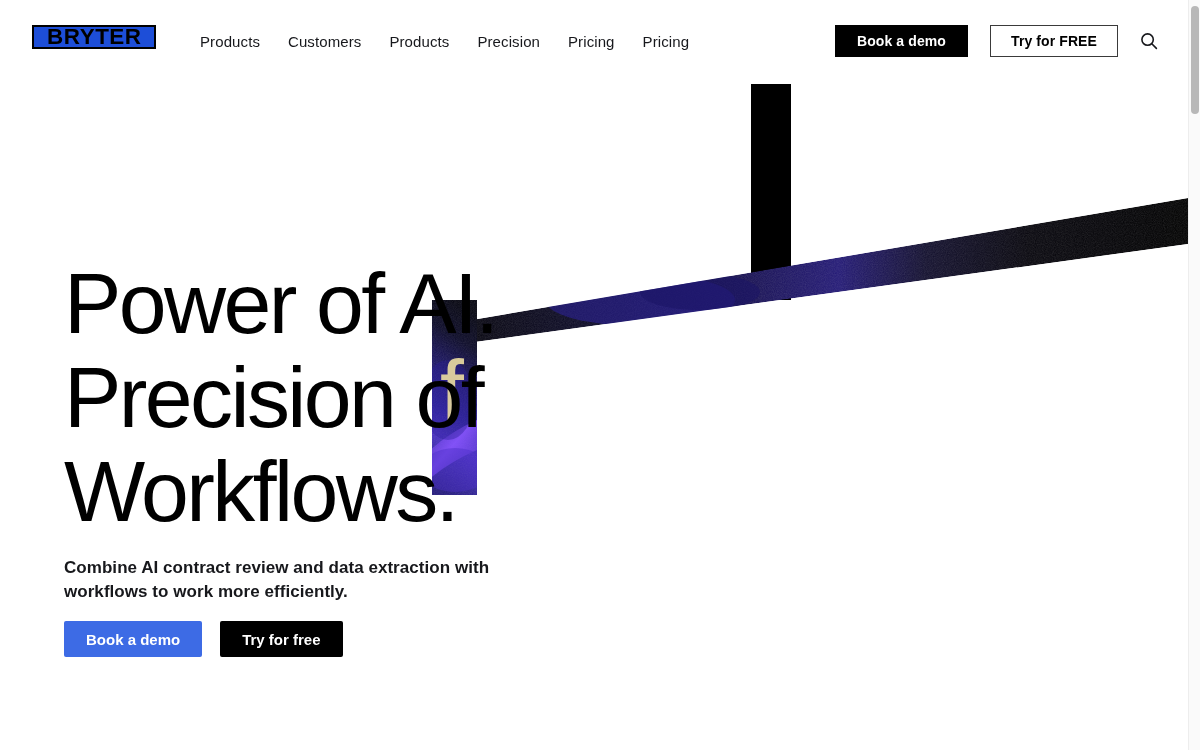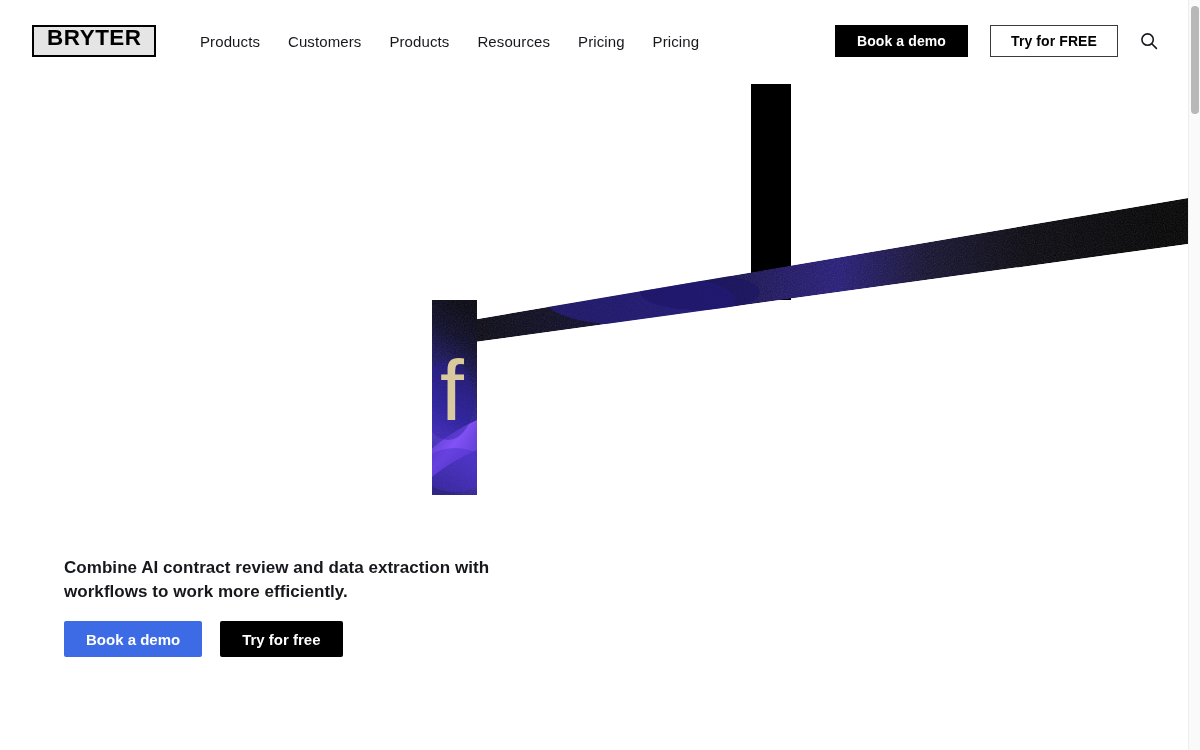--- a/index.html
+++ b/index.html
@@ -31,24 +31,24 @@
     position:absolute;
     left:0; top:0;
     width:1188px; height:84px;
     background:#ffffff;
     z-index:40;
   }
 
   #logo {
     position:absolute;
     left:32px; top:25px;
-    width:124px; height:32px;
+    width:124px; height:24px;
     border:2px solid #000000;
-    display:flex; justify-content:center;
-    background:#e5e5e5;
+    display:flex; align-items:center; justify-content:center;
+    background:#1d4ed8;
   }
   #logo-text {
     font-size:22px;
     font-weight:700;
     letter-spacing:0.5px;
     color:#000000;
     line-height:1;
     transform:scaleX(1.02);
     font-family:"Liberation Sans", sans-serif;
   }
@@ -277,37 +277,44 @@
     <div id="header">
 
       <div id="logo">
         <span id="logo-text">BRYTER</span>
       </div>
 
       <nav id="nav">
         <div class="nav-item">Products</div>
         <div class="nav-item">Customers</div>
         <div class="nav-item">Products</div>
-        <div class="nav-item">Resources</div>
+        <div class="nav-item">Precision</div>
         <div class="nav-item">Pricing</div>
         <div class="nav-item">Pricing</div>
       </nav>
 
       <div id="header-actions">
         <button id="btn-book-demo-header">Book a demo</button>
         <button id="btn-try-free-header">Try for FREE</button>
         <button id="search-btn">
           <svg width="18" height="18" viewBox="0 0 18 18">
             <circle cx="7.6" cy="7.6" r="5.7" fill="none" stroke="#17181c" stroke-width="1.6"></circle>
             <line x1="11.8" y1="11.8" x2="16.4" y2="16.4" stroke="#17181c" stroke-width="1.6" stroke-linecap="round"></line>
           </svg>
         </button>
       </div>
     </div>
 
+    <h1 id="hero-text">
+      <span id="hero-headline">
+        <span class="hl-line">Power of AI.</span>
+        <span class="hl-line">Precision of</span>
+        <span class="hl-line">Workflows.</span>
+      </span>
+    </h1>
 
     <p id="hero-sub">Combine AI contract review and data extraction with workflows to work more efficiently.</p>
 
     <div id="hero-ctas">
       <button id="btn-book-demo-hero">Book a demo</button>
       <button id="btn-try-free-hero">Try for free</button>
     </div>
 
   </div>
 

